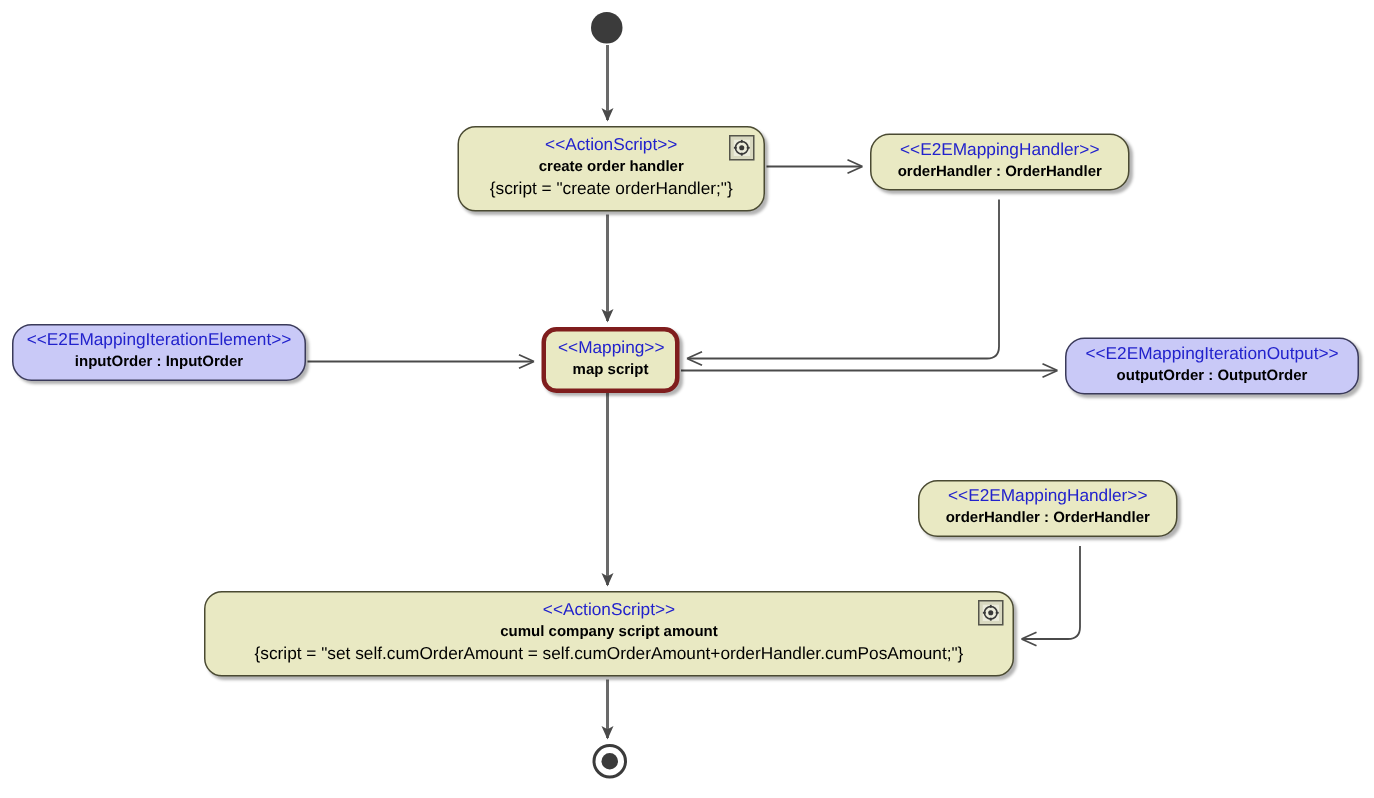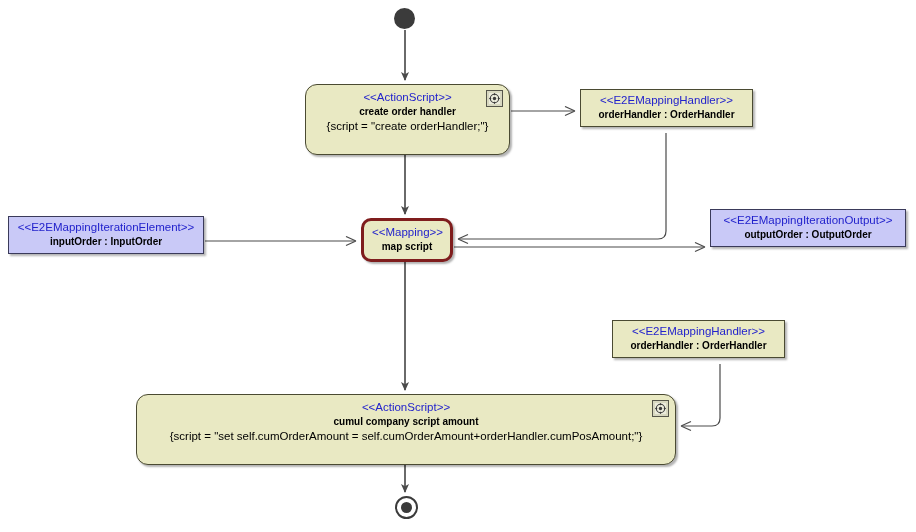--- a/index.html
+++ b/index.html
@@ -22,28 +22,29 @@
     left: 0;
     top: 0;
     width: 916px;
     height: 532px;
   }
   .node {
     position: absolute;
     box-sizing: border-box;
     text-align: center;
     z-index: 5;
+    border-radius: 13px;
   }
   
   .node-action {
     background: #e9e9c3;
     border: 1px solid #4a4a32;
     border-radius: 12px;
     box-shadow: 2px 2px 2px rgba(0,0,0,0.30);
-    padding: 5px 8px 20px 8px;
+    padding: 5px 8px 6px 8px;
   }
   .node-mapping {
     background: #e9e9c3;
     border: 3px solid #7f1d1d;
     border-radius: 10px;
     box-shadow: 2px 2px 2px rgba(0,0,0,0.30);
     padding: 4px 8px 5px 8px;
   }
   
   .node-object {
@@ -201,21 +202,21 @@
   <div class="node node-object" style="left:8px; top:216px; width:196px;">
     <div class="stereotype">&lt;&lt;E2EMappingIterationElement&gt;&gt;</div>
     <div class="node-title">inputOrder : InputOrder</div>
   </div>
 
   <div class="node node-mapping" style="left:361px; top:218px; width:92px;">
     <div class="stereotype">&lt;&lt;Mapping&gt;&gt;</div>
     <div class="node-title">map script</div>
   </div>
 
-  <div class="node node-object" style="left:710px; top:209px; width:196px;">
+  <div class="node node-object" style="left:710px; top:225px; width:196px;">
     <div class="stereotype">&lt;&lt;E2EMappingIterationOutput&gt;&gt;</div>
     <div class="node-title">outputOrder : OutputOrder</div>
   </div>
 
   <div class="node node-object-cream" style="left:612px; top:320px; width:173px;">
     <div class="stereotype">&lt;&lt;E2EMappingHandler&gt;&gt;</div>
     <div class="node-title">orderHandler : OrderHandler</div>
   </div>
 
   <div class="node node-action" style="left:136px; top:394px; width:540px;">

